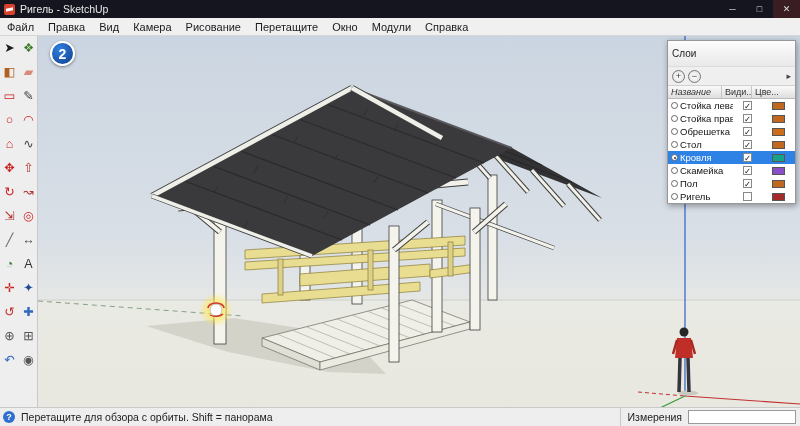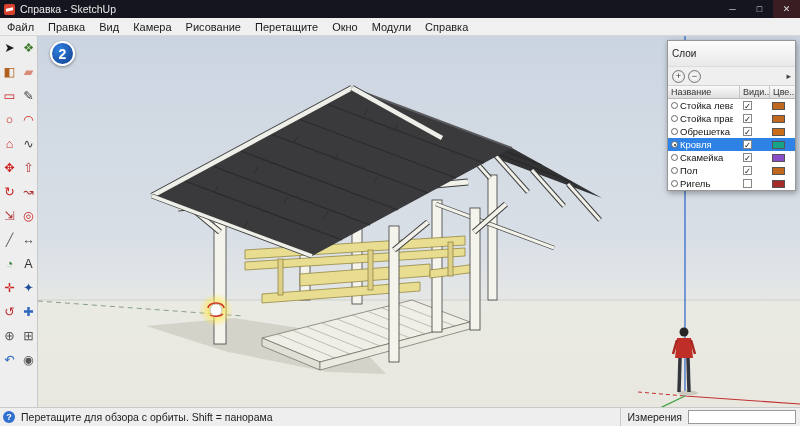--- a/index.html
+++ b/index.html
@@ -40,21 +40,21 @@
     border:1px solid #979797; box-shadow:1px 2px 6px rgba(0,0,0,.35); font-size:10px; }
   .lp-title { height:26px; display:flex; align-items:center; padding:0 4px; color:#222;
     background:linear-gradient(#fcfcfc,#e9e9e9); border-bottom:1px solid #dcdcdc; }
   .lp-toolbar { height:19px; display:flex; align-items:center; gap:3px; padding:0 4px; border-bottom:1px solid #d0d0d0; }
   .lp-circle-btn { width:13px; height:13px; border-radius:50%; border:1px solid #777;
     background:radial-gradient(#ffffff,#dcdcdc); display:flex; align-items:center; justify-content:center;
     font-size:9px; color:#333; line-height:1; cursor:default; }
   .lp-detail-btn { margin-left:auto; font-size:9px; color:#444; cursor:default; }
   .lp-header { display:flex; background:linear-gradient(#fafafa,#dedede); border-bottom:1px solid #bbb; color:#333; font-size:9px; }
   .lp-header span { padding:1px 3px; border-right:1px solid #c6c6c6; overflow:hidden; white-space:nowrap; }
-  .lp-h-name { width:72px; } .lp-h-vis { width:30px; } .lp-h-color { flex:1; border-right:none!important; }
+  .lp-h-name { width:54px;font-style:italic; } .lp-h-vis { width:30px; } .lp-h-color { flex:1; border-right:none!important; }
   .lp-rows { background:#fff; }
   .lp-row { display:flex; align-items:center; height:13px; font-size:9.5px; color:#111; cursor:default; }
   .lp-row.selected { background:#2e82e5; color:#fff; }
   .lp-radio { width:7px; height:7px; border:1px solid #666; border-radius:50%; margin:0 2px 0 3px; background:#fff; position:relative; flex:none; }
   .lp-radio.on::after { content:""; position:absolute; inset:1.5px; background:#333; border-radius:50%; }
   .lp-name { width:53px; overflow:hidden; white-space:nowrap; flex:none; }
   .lp-vis { width:29px; display:flex; justify-content:center; flex:none; }
   .lp-check { width:9px; height:9px; border:1px solid #888; background:#fff; font-size:8.5px; line-height:8px; text-align:center; color:#222; }
   .lp-check.checked::after { content:"✓"; }
   .lp-colorcell { flex:1; display:flex; justify-content:center; }
@@ -70,21 +70,21 @@
   .measure-input { width:108px; height:14px; border:1px solid #9a9a9a; background:#fff; font-size:10px;
     font-family:"Liberation Sans","DejaVu Sans",sans-serif; margin-right:1px; }
 </style>
 </head>
 <body>
 
 <div class="app">
 
   <div class="titlebar">
     <div class="app-logo"></div>
-    <span class="title-text">Справка - SketchUp</span>
+    <span class="title-text">Ригель - SketchUp</span>
     <div class="win-controls">
       <span class="win-btn">─</span>
       <span class="win-btn">□</span>
       <span class="win-btn close">✕</span>
     </div>
   </div>
 
   <div class="menubar">
 
       <span class="menu-item">Файл</span>
@@ -419,20 +419,30 @@
               <span class="lp-radio"></span>
               <span class="lp-name">Обрешетка</span>
               <span class="lp-vis">
                 <span class="lp-check checked"></span>
               </span>
               <span class="lp-colorcell">
                 <span class="lp-swatch" style="background: rgb(204, 109, 26);"></span>
               </span>
             </div>
 
+            <div class="lp-row">
+              <span class="lp-radio"></span>
+              <span class="lp-name">Стол</span>
+              <span class="lp-vis">
+                <span class="lp-check checked"></span>
+              </span>
+              <span class="lp-colorcell">
+                <span class="lp-swatch" style="background: rgb(192, 104, 32);"></span>
+              </span>
+            </div>
 
             <div class="lp-row selected">
               <span class="lp-radio on"></span>
               <span class="lp-name">Кровля</span>
               <span class="lp-vis">
                 <span class="lp-check checked"></span>
               </span>
               <span class="lp-colorcell">
                 <span class="lp-swatch" style="background: rgb(23, 163, 137);"></span>
               </span>

